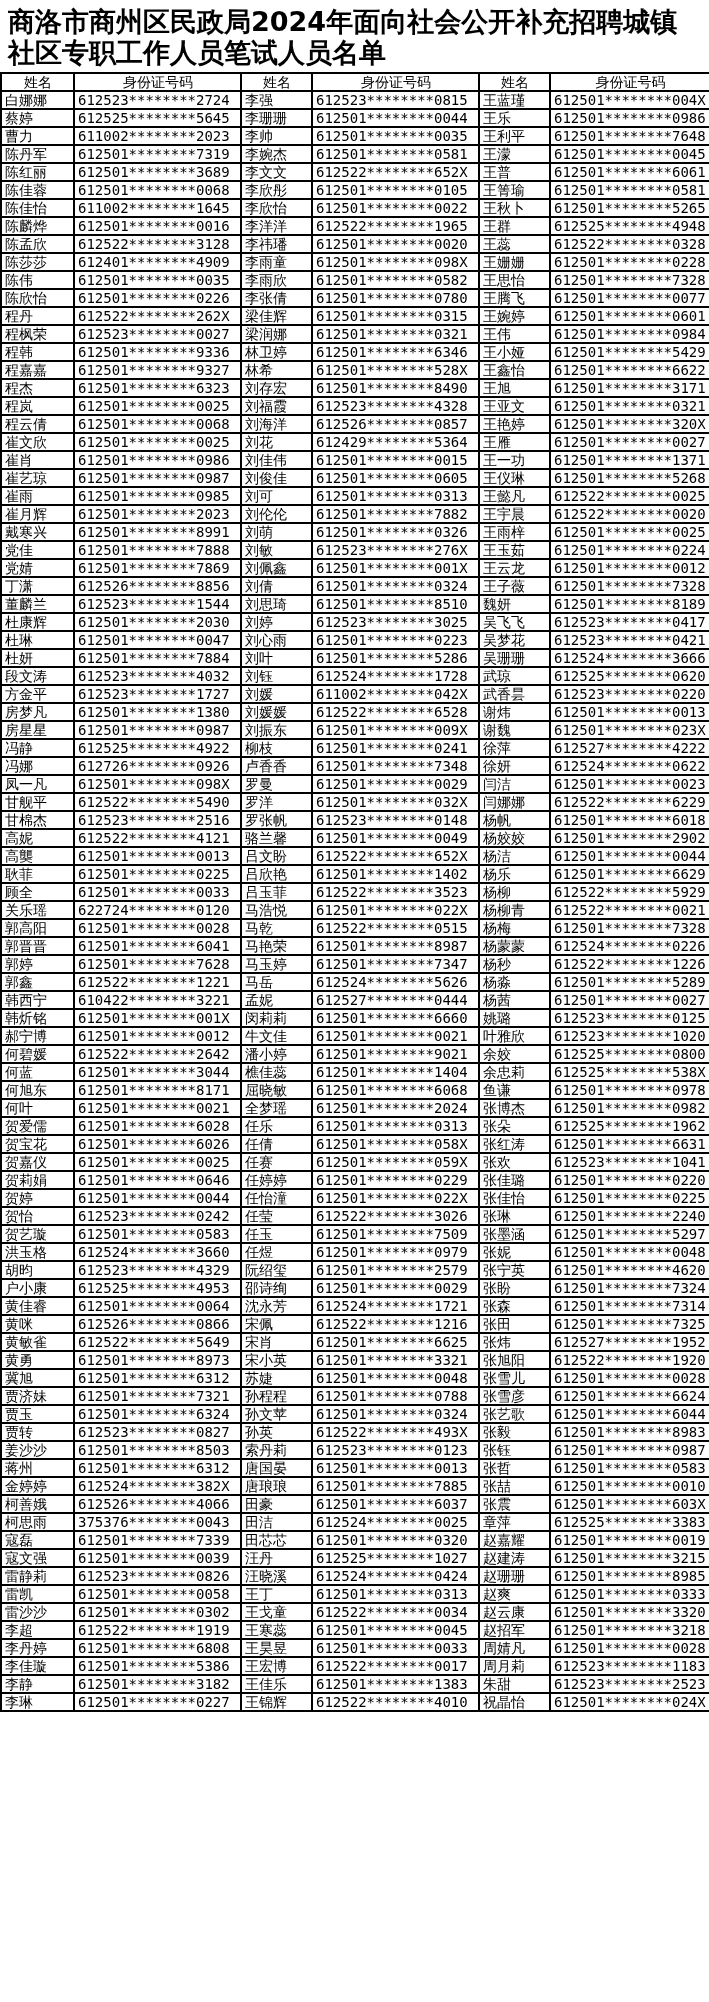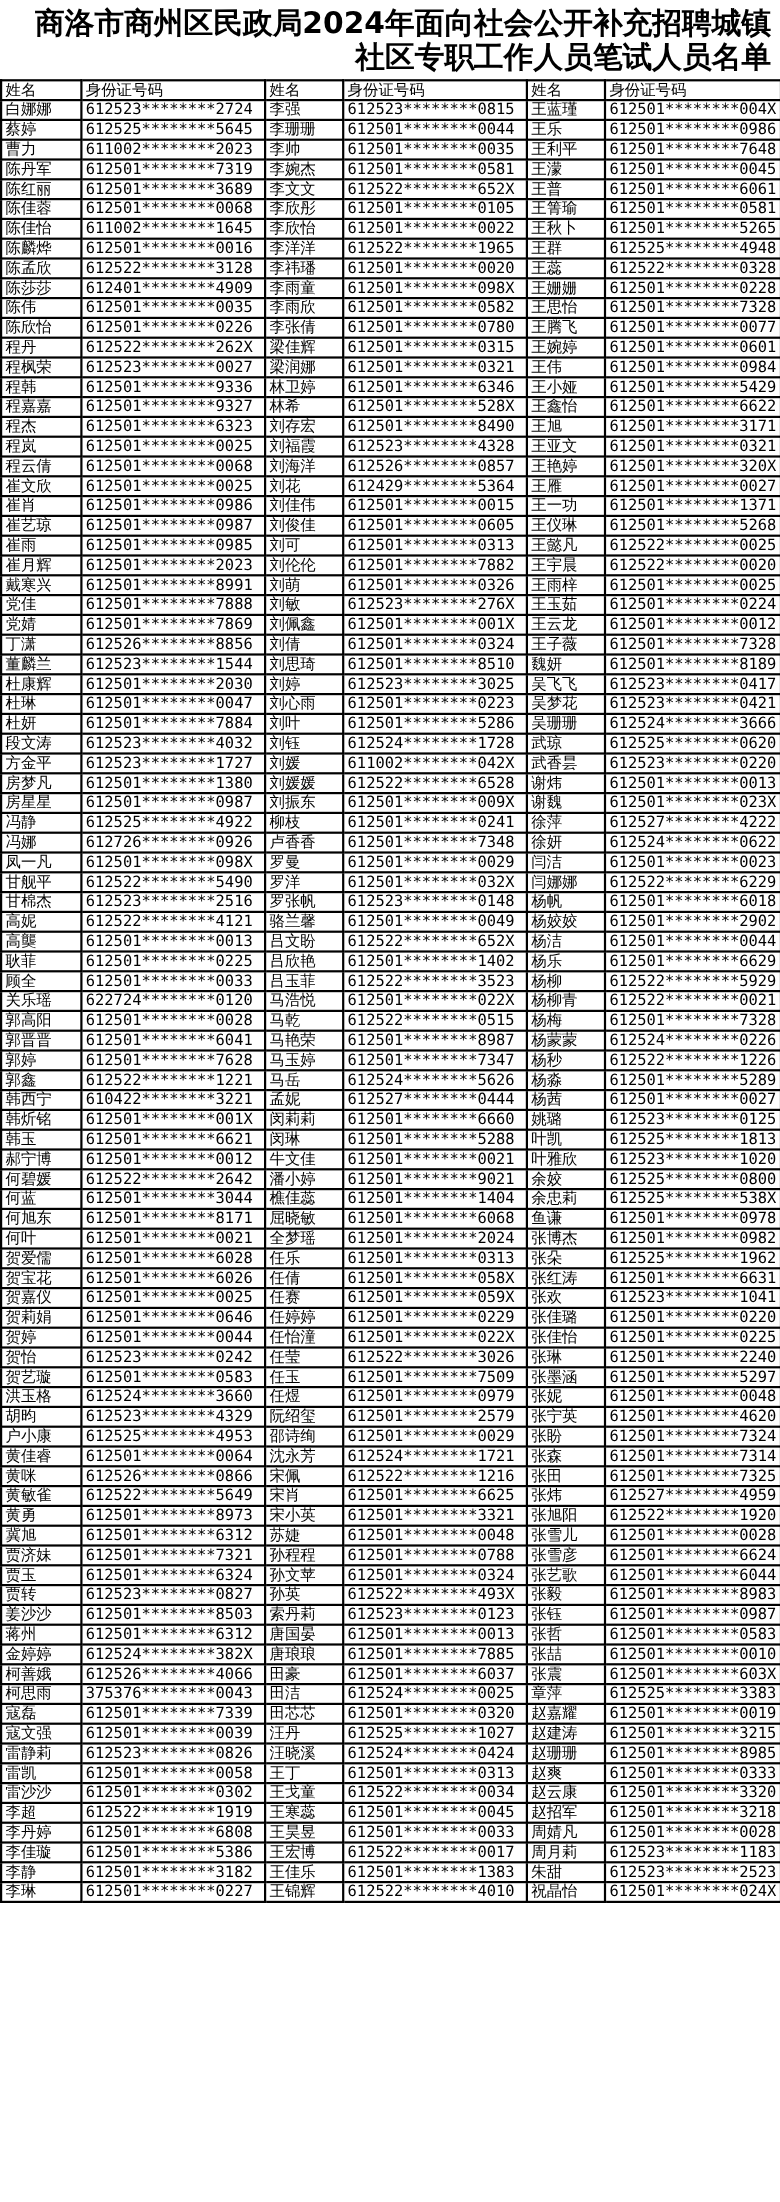--- a/index.html
+++ b/index.html
@@ -1,31 +1,31 @@
 <!DOCTYPE html>
 <html><head>
 <meta charset="utf-8">
 <style>
   html,body { margin:0; padding:0; background:#ffffff; }
   body { width:709px; color:#000; font-family:"DejaVu Sans", sans-serif; }
   .title-block { padding:6px 8px 4px; }
-  .title-line { font-weight:bold; font-size:27px; line-height:31px; text-align:right; letter-spacing:0px; }
+  .title-line { font-weight:bold; font-size:27px; line-height:31px; text-align:left; letter-spacing:0px; }
   table.roster { border-collapse:collapse; table-layout:fixed; width:709px; margin:0; }
   table.roster th, table.roster td {
     border:2px solid #000;
     height:16px;
     padding:0 2px 0 3px;
     font-size:14px;
     line-height:16px;
     overflow:hidden;
     white-space:nowrap;
     font-weight:normal;
   }
-  th.hdr-name { text-align:left; }
-  th.hdr-id   { text-align:left;margin-left:24px; }
+  th.hdr-name { text-align:center; }
+  th.hdr-id   { text-align:center;margin-left:24px; }
   td.name-cell { text-align:left; }
   td.id-cell   { text-align:left; font-size:13px; font-family:"DejaVu Sans Mono", monospace; letter-spacing:0; }
 </style>
 </head>
 <body>
 
 <div class="title-block">
   <div class="title-line">商洛市商州区民政局2024年面向社会公开补充招聘城镇</div>
   <div class="title-line">社区专职工作人员笔试人员名单</div>
 </div>
@@ -460,28 +460,20 @@
       </tr>
       <tr>
         <td class="name-cell">韩炘铭</td>
         <td class="id-cell">612501********001X</td>
         <td class="name-cell">闵莉莉</td>
         <td class="id-cell">612501********6660</td>
         <td class="name-cell">姚璐</td>
         <td class="id-cell">612523********0125</td>
       </tr>
       <tr>
-        <td class="name-cell">韩玉</td>
-        <td class="id-cell">612501********6621</td>
-        <td class="name-cell">闵琳</td>
-        <td class="id-cell">612501********5288</td>
-        <td class="name-cell">叶凯</td>
-        <td class="id-cell">612525********1813</td>
-      </tr>
-      <tr>
         <td class="name-cell">郝宁博</td>
         <td class="id-cell">612501********0012</td>
         <td class="name-cell">牛文佳</td>
         <td class="id-cell">612501********0021</td>
         <td class="name-cell">叶雅欣</td>
         <td class="id-cell">612523********1020</td>
       </tr>
       <tr>
         <td class="name-cell">何碧媛</td>
         <td class="id-cell">612522********2642</td>
@@ -609,21 +601,21 @@
         <td class="id-cell">612522********1216</td>
         <td class="name-cell">张田</td>
         <td class="id-cell">612501********7325</td>
       </tr>
       <tr>
         <td class="name-cell">黄敏雀</td>
         <td class="id-cell">612522********5649</td>
         <td class="name-cell">宋肖</td>
         <td class="id-cell">612501********6625</td>
         <td class="name-cell">张炜</td>
-        <td class="id-cell">612527********4959</td>
+        <td class="id-cell">612527********1952</td>
       </tr>
       <tr>
         <td class="name-cell">黄勇</td>
         <td class="id-cell">612501********8973</td>
         <td class="name-cell">宋小英</td>
         <td class="id-cell">612501********3321</td>
         <td class="name-cell">张旭阳</td>
         <td class="id-cell">612522********1920</td>
       </tr>
       <tr>

